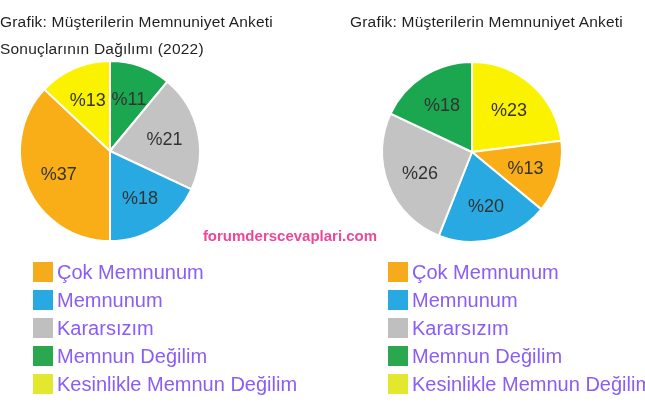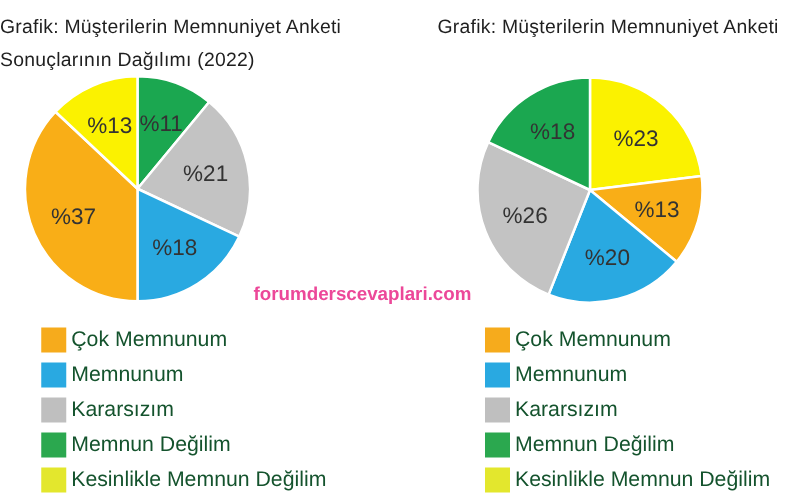--- a/index.html
+++ b/index.html
@@ -51,22 +51,22 @@
     height: 20px;
     margin-bottom: 8px;
   }
   .legend-swatch {
     width: 20px;
     height: 20px;
     flex: 0 0 20px;
   }
   .legend-label {
     margin-left: 4px;
-    font-size: 17px;
-    color: #14532d;
+    font-size: 20px;
+    color: #8b5cf6;
     white-space: nowrap;
   }
   .pie-label {
     font-size: 18px;
     fill: #333333;
   }
 </style>
 </head>
 <body>
 

